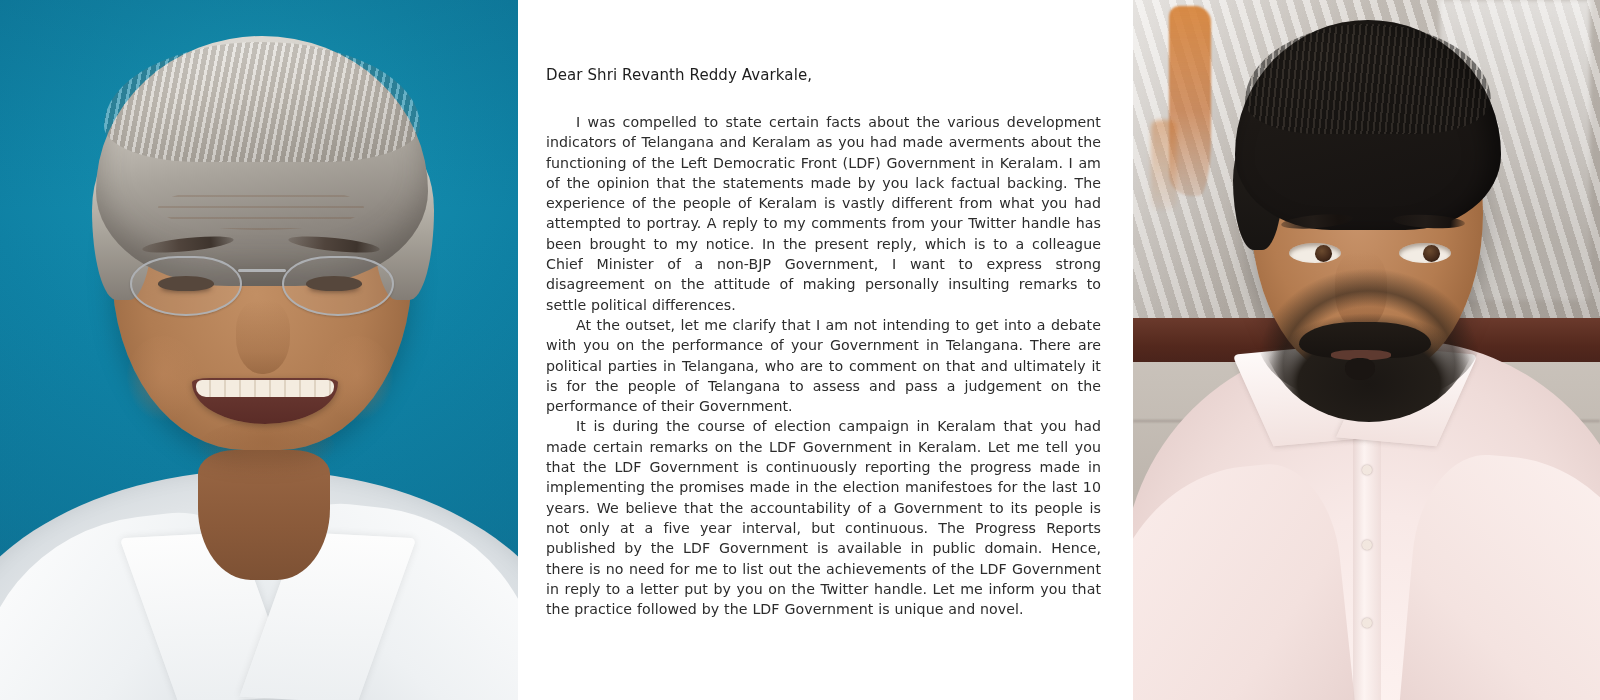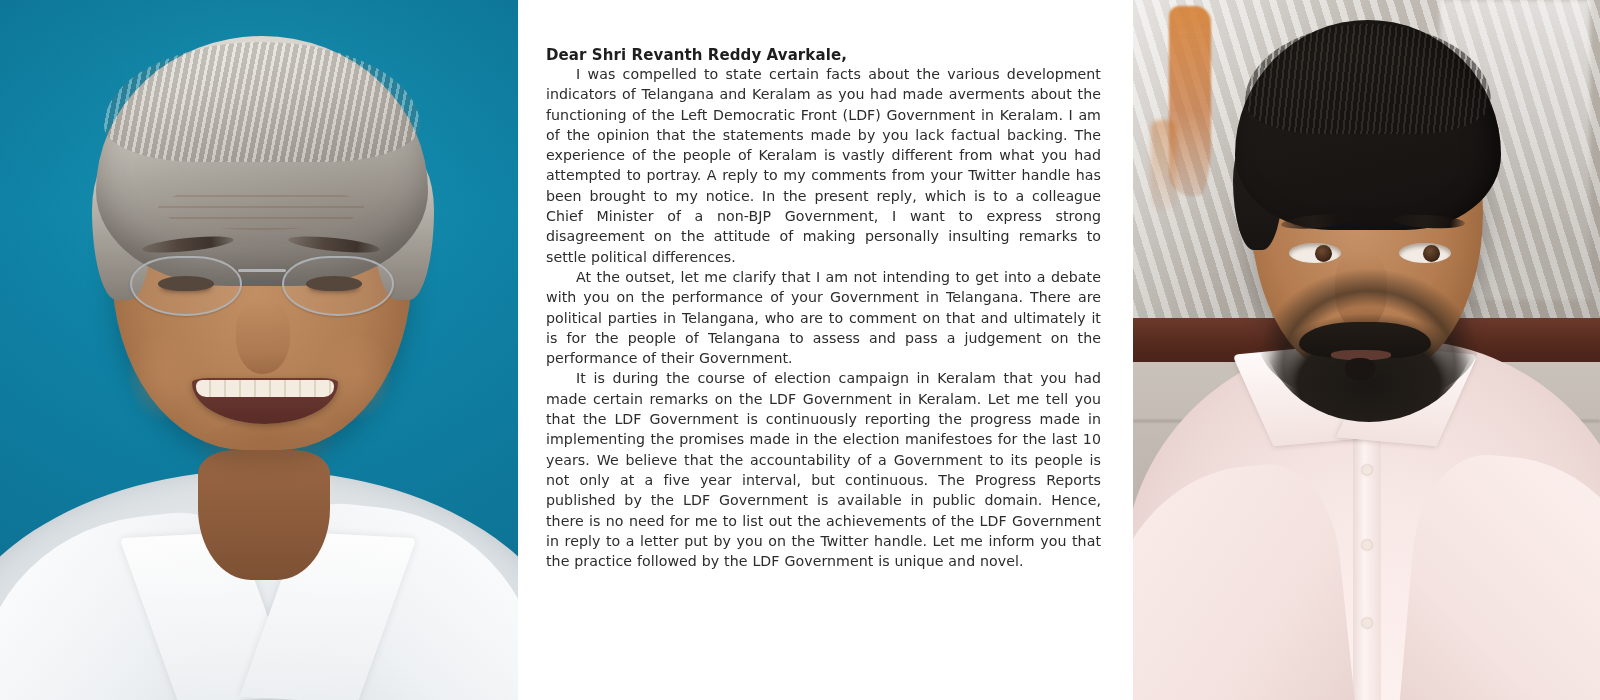--- a/index.html
+++ b/index.html
@@ -281,27 +281,27 @@
     text-align: right;
     font-family: "DejaVu Sans", sans-serif;
     font-size: 14.5px;
     color: #2b2b2b;
     letter-spacing: .1px;
     margin: 2px 8px 0 0;
   }
   .doc-salutation {
     font-family: "DejaVu Sans", sans-serif;
     font-size: 15px;
-    font-weight: bold;
+    font-weight: normal;
     color: #1e1e1e;
-    margin: 36px 0 0 0;
+    margin: 56px 0 0 0;
     letter-spacing: .1px;
   }
   .doc-body {
-    margin-top: 0;
+    margin-top: 28px;
   }
   .doc-para {
     font-family: "DejaVu Sans", sans-serif;
     font-size: 14.2px;
     line-height: 20.3px;
     color: #2c2c2c;
     text-align: justify;
     text-justify: inter-word;
     text-indent: 30px;
     margin: 0;

